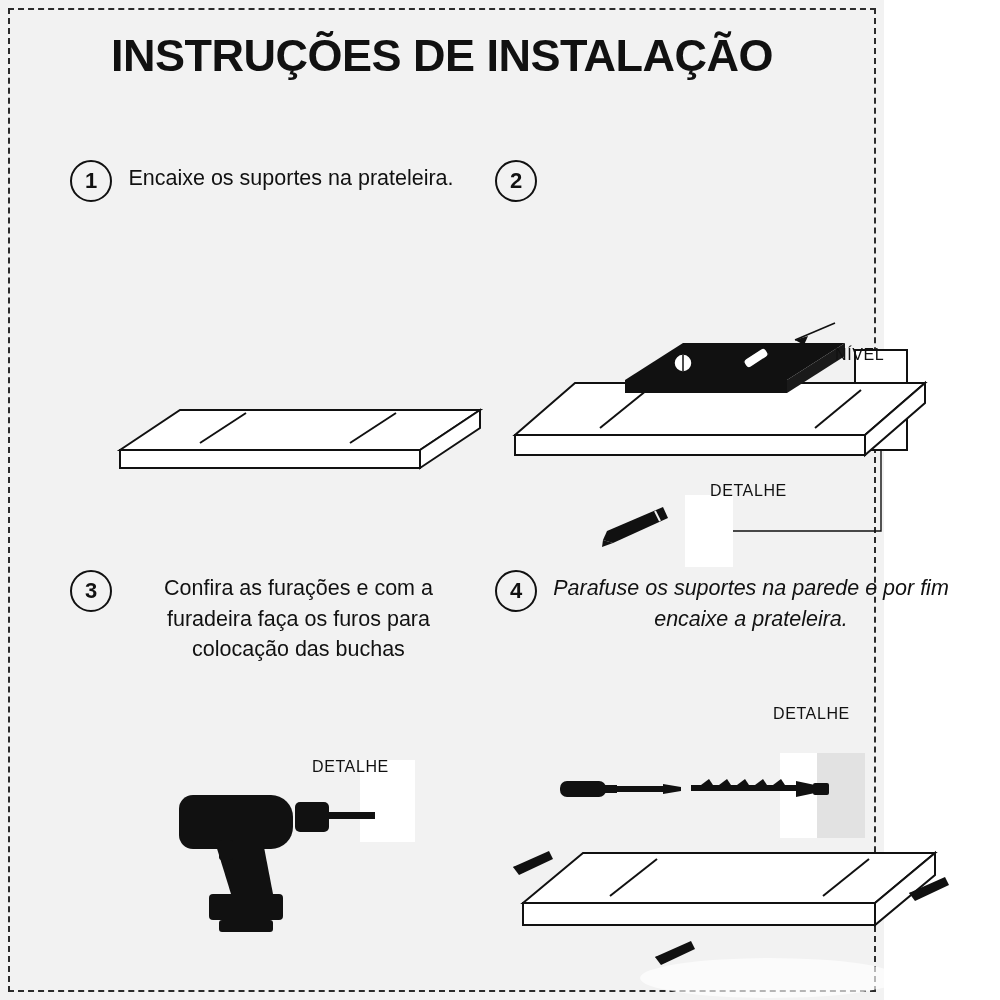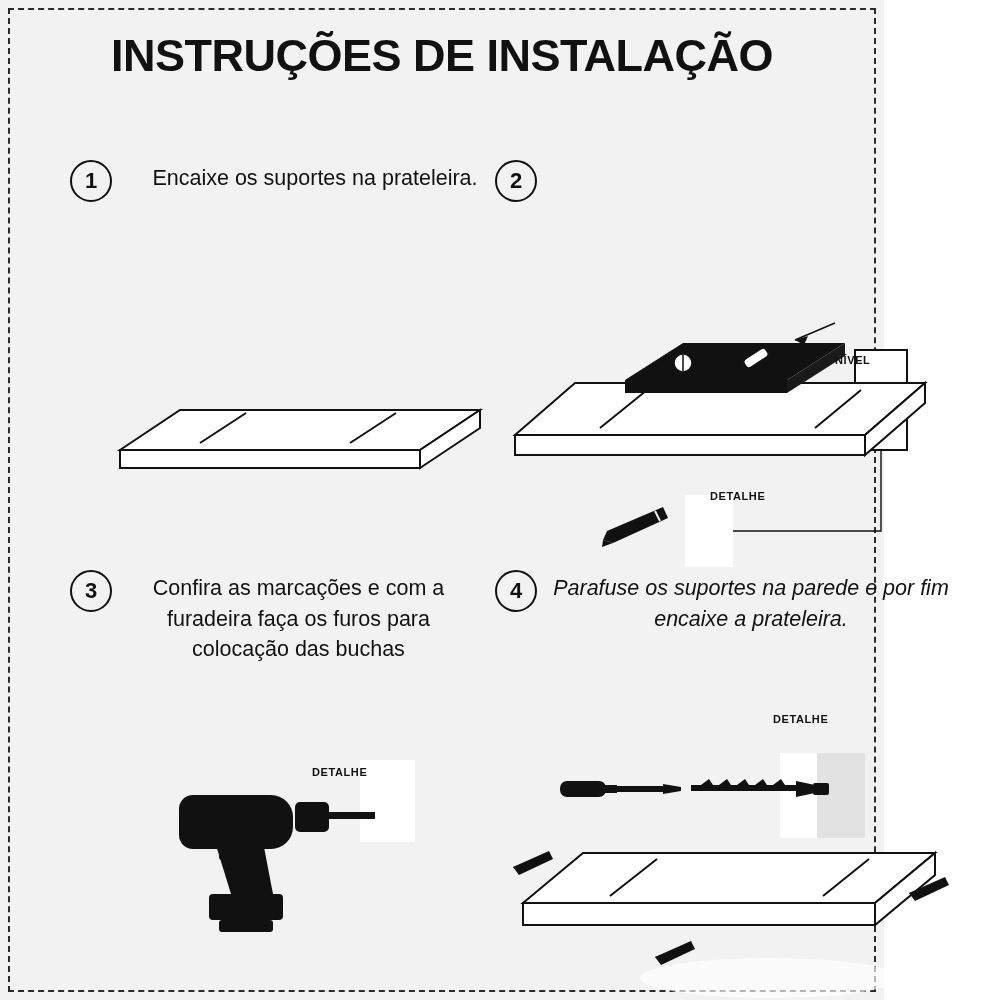--- a/index.html
+++ b/index.html
@@ -74,25 +74,24 @@
 
   .step-text {
     font-size: 21.5px;
     line-height: 1.42;
     color: #111;
     padding-top: 3px;
   }
   .step-text.center { text-align: center; }
 
   .tiny-label {
-    font-size: 11px;
-    font-weight: bold;
+    font-size: 16px;
+    font-weight: normal;
     letter-spacing: 0.6px;
     color: #111;
-    margin-top: 8px;
   }
 
   svg { display: block; overflow: visible; }
 
   .art {
     position: absolute;
   }
 
   .wm {
     position: absolute;
@@ -110,21 +109,21 @@
 <div class="sheet">
 
   <div class="cut-border"></div>
 
   <div class="title">INSTRUÇÕES DE INSTALAÇÃO</div>
 
   <div class="panel" style="left:60px; top:160px; width:420px; height:330px;">
 
     <div class="step-head" style="padding-left:10px;">
       <div class="step-num">1</div>
-      <div class="step-text center" style="width:330px;margin-left:24px;">Encaixe os suportes na prateleira.</div>
+      <div class="step-text center" style="width:330px;">Encaixe os suportes na prateleira.</div>
     </div>
 
     <div class="art" style="left:-10px; top:190px;">
       <svg width="440" height="140" viewBox="0 0 440 140">
 
         <polygon points="70,100 130,60 430,60 370,100" fill="#ffffff" stroke="#111" stroke-width="2"></polygon>
 
         <polygon points="70,100 370,100 370,118 70,118" fill="#ffffff" stroke="#111" stroke-width="2"></polygon>
 
         <polygon points="370,100 430,60 430,78 370,118" fill="#ffffff" stroke="#111" stroke-width="2"></polygon>
@@ -176,21 +175,21 @@
 
     <div class="tiny-label" style="position:absolute; left:340px; top:186px;">NÍVEL</div>
 
     <div class="tiny-label" style="position:absolute; left:215px; top:322px;">DETALHE</div>
   </div>
 
   <div class="panel" style="left:60px; top:570px; width:430px; height:400px;">
 
     <div class="step-head" style="padding-left:10px;">
       <div class="step-num">3</div>
-      <div class="step-text center" style="width:345px;">Confira as marcações e com a furadeira faça os furos para colocação das buchas</div>
+      <div class="step-text center" style="width:345px;">Confira as furações e com a furadeira faça os furos para colocação das buchas</div>
     </div>
 
     <div class="art" style="left:115px; top:190px;">
       <svg width="290" height="190" viewBox="0 0 290 190">
 
         <rect x="185" y="0" width="55" height="82" fill="#ffffff"></rect>
 
         <path d="M10,25 h78 a22,22 0 0 1 22,22 v10 a22,22 0 0 1 -22,22 h-78 a14,14 0 0 1 -14,-14 v-26 a14,14 0 0 1 14,-14 z" fill="#111" transform="translate(8,10)"></path>
 
         <rect x="120" y="42" width="34" height="30" rx="5" fill="#111"></rect>

